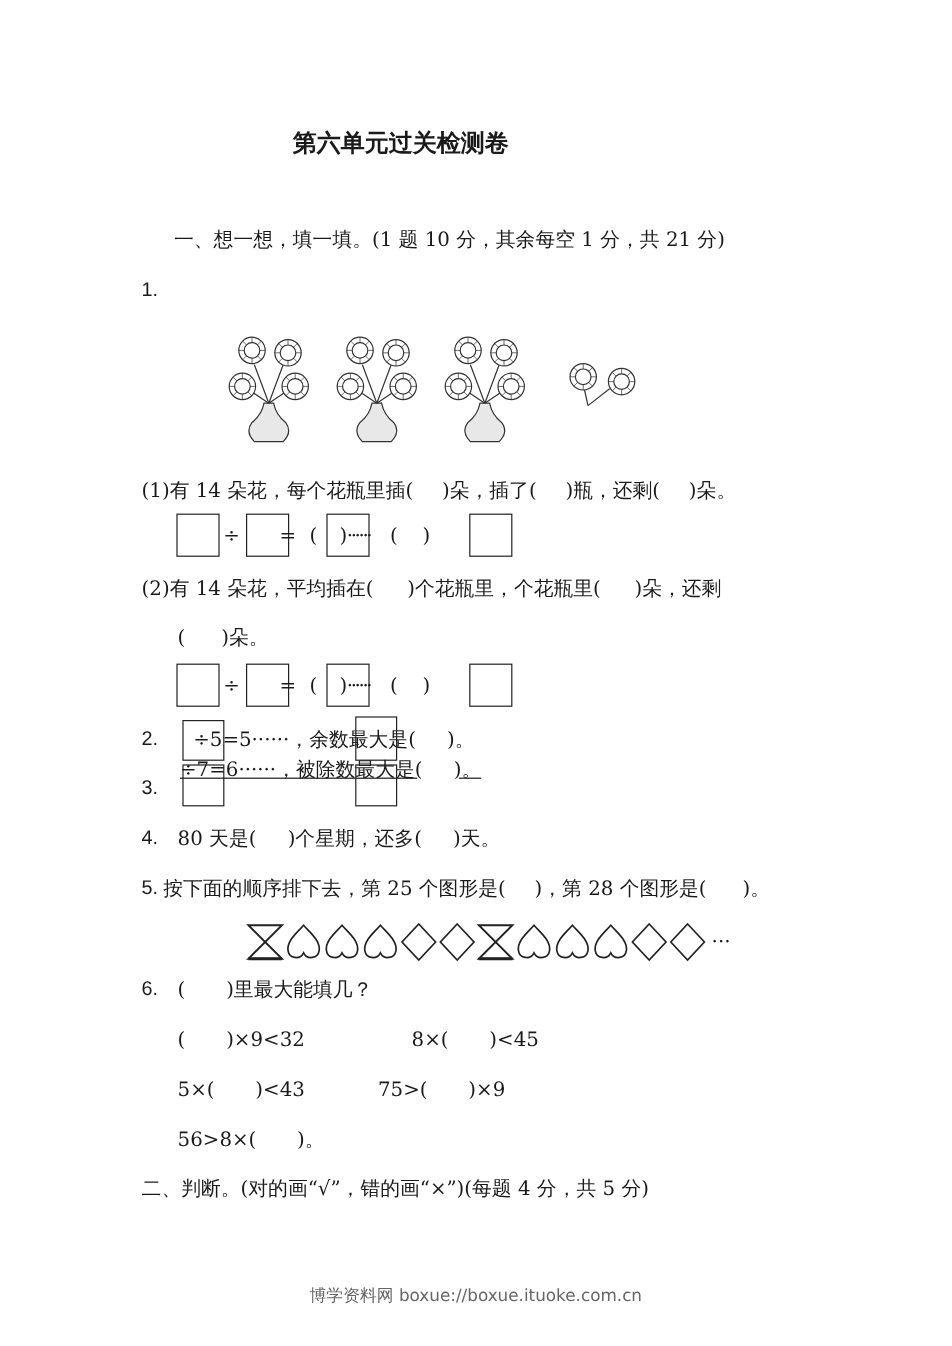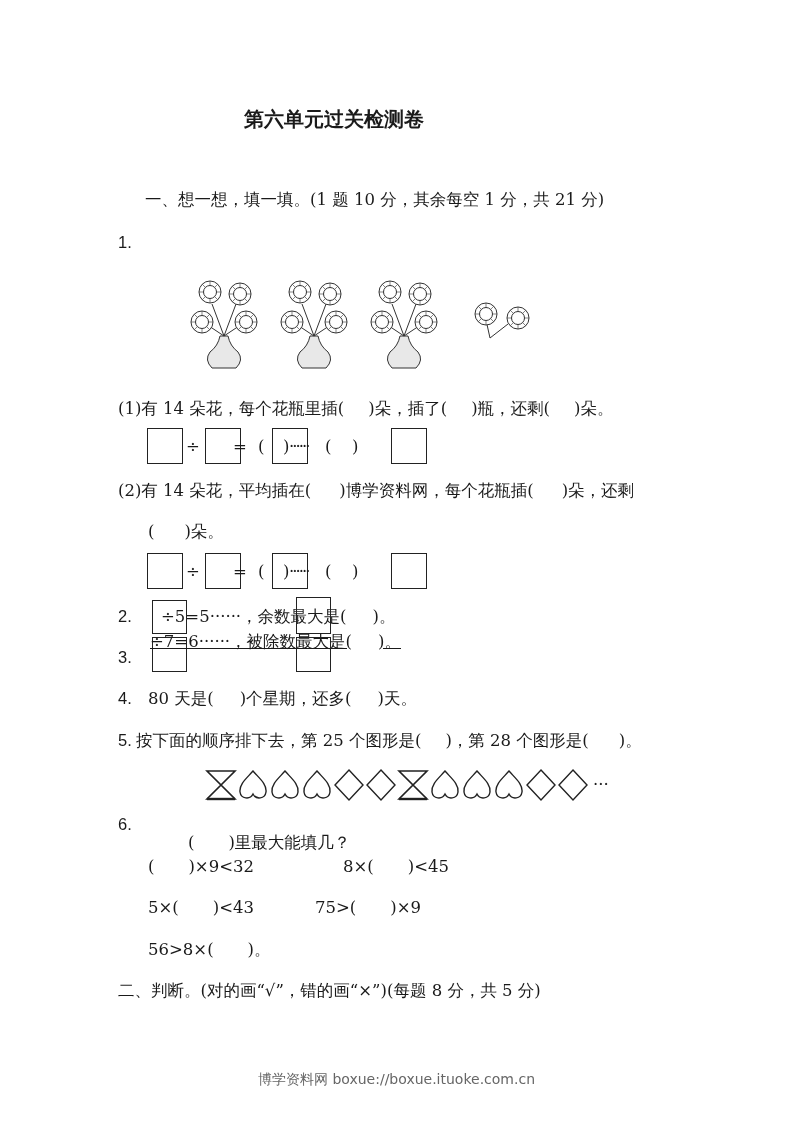--- a/index.html
+++ b/index.html
@@ -76,21 +76,21 @@
   <div class="abs line" style="left:258px;top:437px;">(</div>
   <div class="box" style="left:272px;top:428px;width:36px;height:36px;"></div>
   <div class="abs line" style="left:283px;top:437px;">)</div>
   <div class="abs line" style="left:289px;top:437px;letter-spacing:-2px;">······</div>
   <div class="abs line" style="left:325px;top:437px;">(</div>
   <div class="abs line" style="left:352px;top:437px;">)</div>
   <div class="box" style="left:391px;top:428px;width:36px;height:36px;"></div>
 </div>
 
 <div class="abs line" style="left:118px;top:481px;">
-  <span>(2)有 14 朵花，平均插在(</span><span class="gap" style="width:28px"></span><span>)博学资料网，每个花瓶插(</span><span class="gap" style="width:28px"></span><span>)朵，还剩</span>
+  <span>(2)有 14 朵花，平均插在(</span><span class="gap" style="width:28px"></span><span>)个花瓶里，个花瓶里(</span><span class="gap" style="width:28px"></span><span>)朵，还剩</span>
 </div>
 <div class="abs line" style="left:148px;top:522px;">
   <span>(</span><span class="gap" style="width:30px"></span><span>)朵。</span>
 </div>
 
 <div>
   <div class="box" style="left:147px;top:553px;width:36px;height:36px;"></div>
   <div class="abs line" style="left:186px;top:562px;">÷</div>
   <div class="box" style="left:205px;top:553px;width:36px;height:36px;"></div>
   <div class="abs line" style="left:233px;top:562px;">=</div>
@@ -163,35 +163,35 @@
     <svg width="32" height="34" viewBox="0 0 32 34">
       <path d="M16 2 L30 17 L16 32 L2 17 Z" fill="none" stroke="#222" stroke-width="1.4"></path>
     </svg>
     <svg width="32" height="34" viewBox="0 0 32 34">
       <path d="M16 2 L30 17 L16 32 L2 17 Z" fill="none" stroke="#222" stroke-width="1.4"></path>
     </svg>
     <span class="line" style="margin-left: 4px;">···</span>
   </div>
 
 <div class="abs num" style="left:118px;top:815px;">6.</div>
-<div class="abs line" style="left:148px;top:833px;margin-left:40px;">
+<div class="abs line" style="left:148px;top:815px;">
   <span>(</span><span class="gap" style="width:34px"></span><span>)里最大能填几？</span>
 </div>
 
 <div class="abs line" style="left:148px;top:857px;">
   <span>(</span><span class="gap" style="width:34px"></span><span>)×9&lt;32</span>
 </div>
 <div class="abs line" style="left:343px;top:857px;">
   <span>8×(</span><span class="gap" style="width:34px"></span><span>)&lt;45</span>
 </div>
 <div class="abs line" style="left:148px;top:898px;">
   <span>5×(</span><span class="gap" style="width:34px"></span><span>)&lt;43</span>
 </div>
 <div class="abs line" style="left:315px;top:898px;">
   <span>75&gt;(</span><span class="gap" style="width:34px"></span><span>)×9</span>
 </div>
 <div class="abs line" style="left:148px;top:940px;">
   <span>56&gt;8×(</span><span class="gap" style="width:34px"></span><span>)。</span>
 </div>
 
-<div class="abs line" style="left:118px;top:981px;">二、判断。(对的画“√”，错的画“×”)(每题 8 分，共 5 分)</div>
+<div class="abs line" style="left:118px;top:981px;">二、判断。(对的画“√”，错的画“×”)(每题 4 分，共 5 分)</div>
 
 <div class="abs footer">博学资料网 boxue://boxue.ituoke.com.cn</div>
 
 </body></html>

